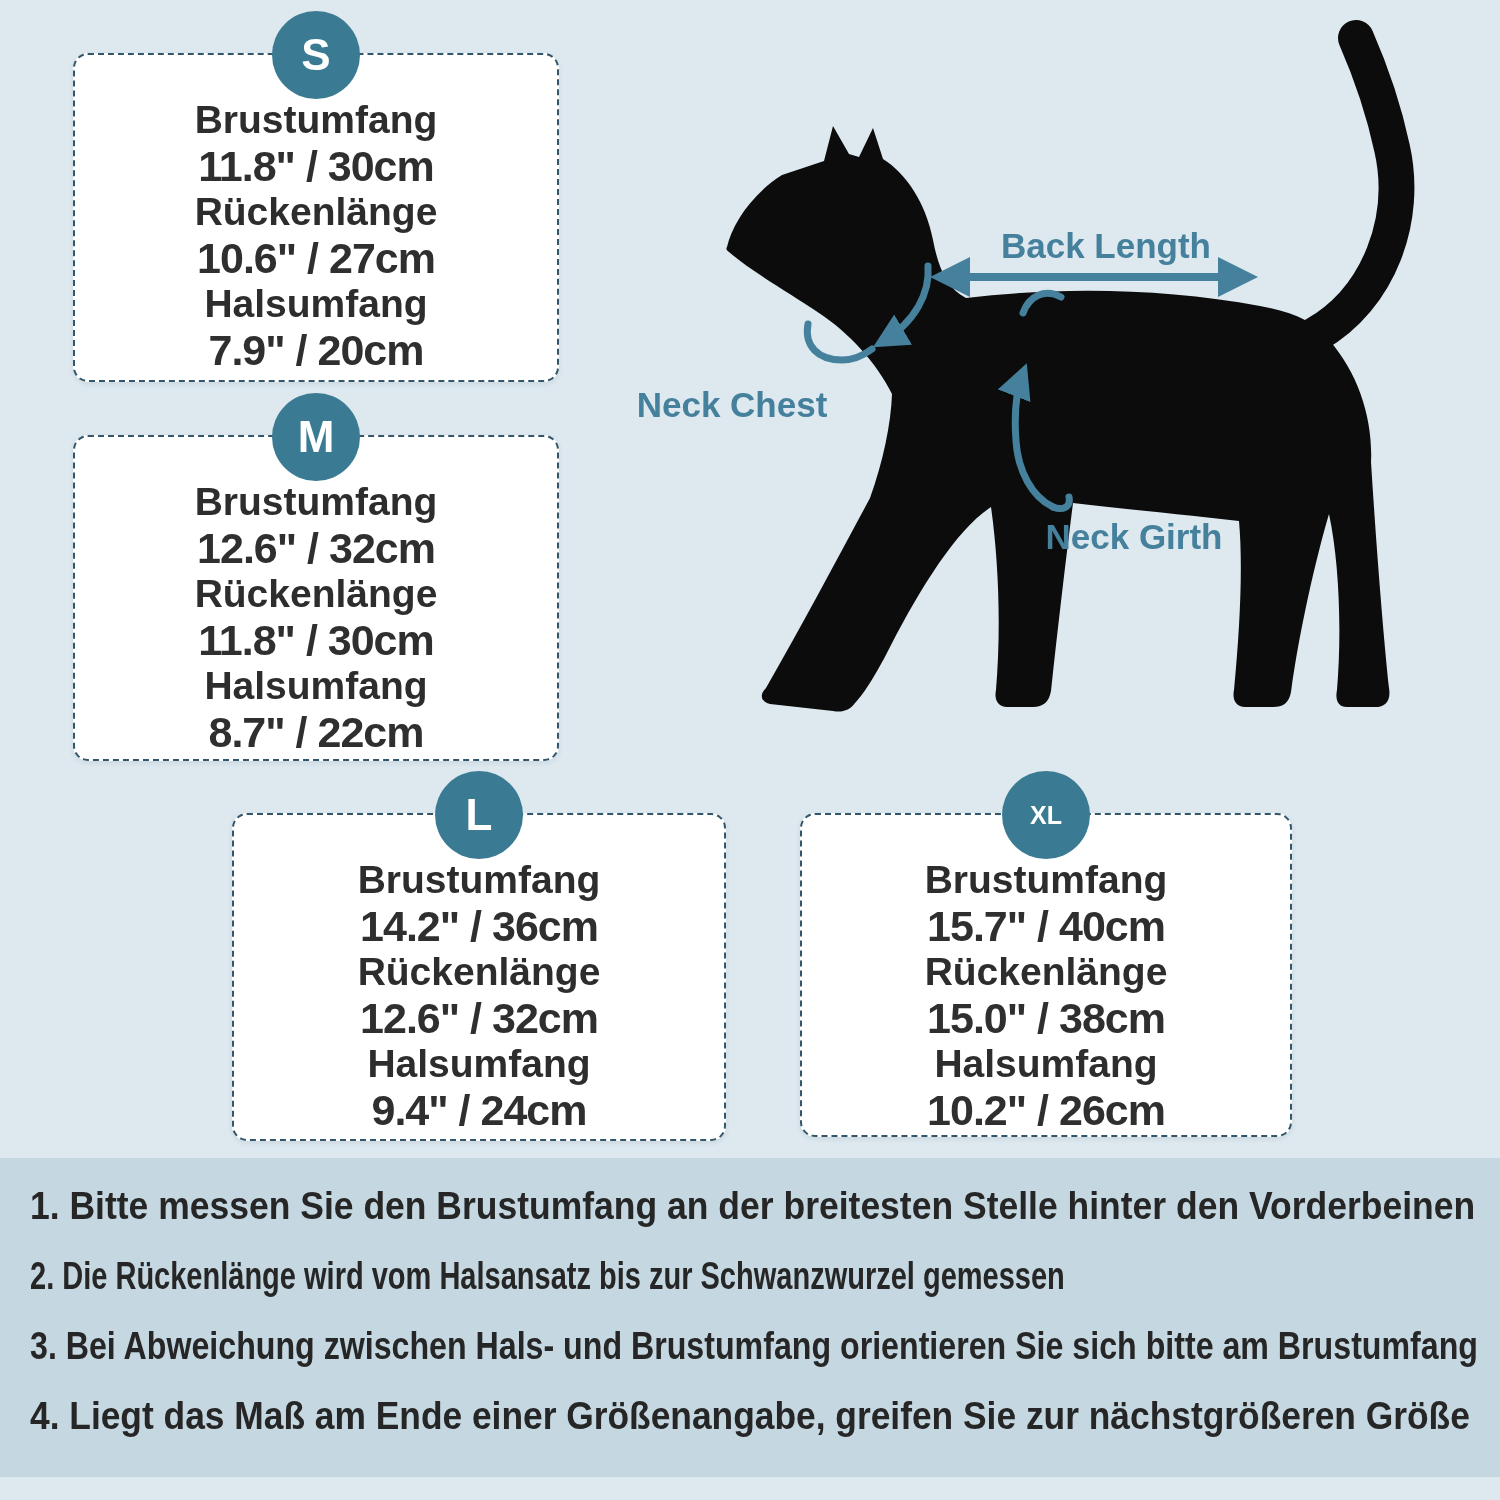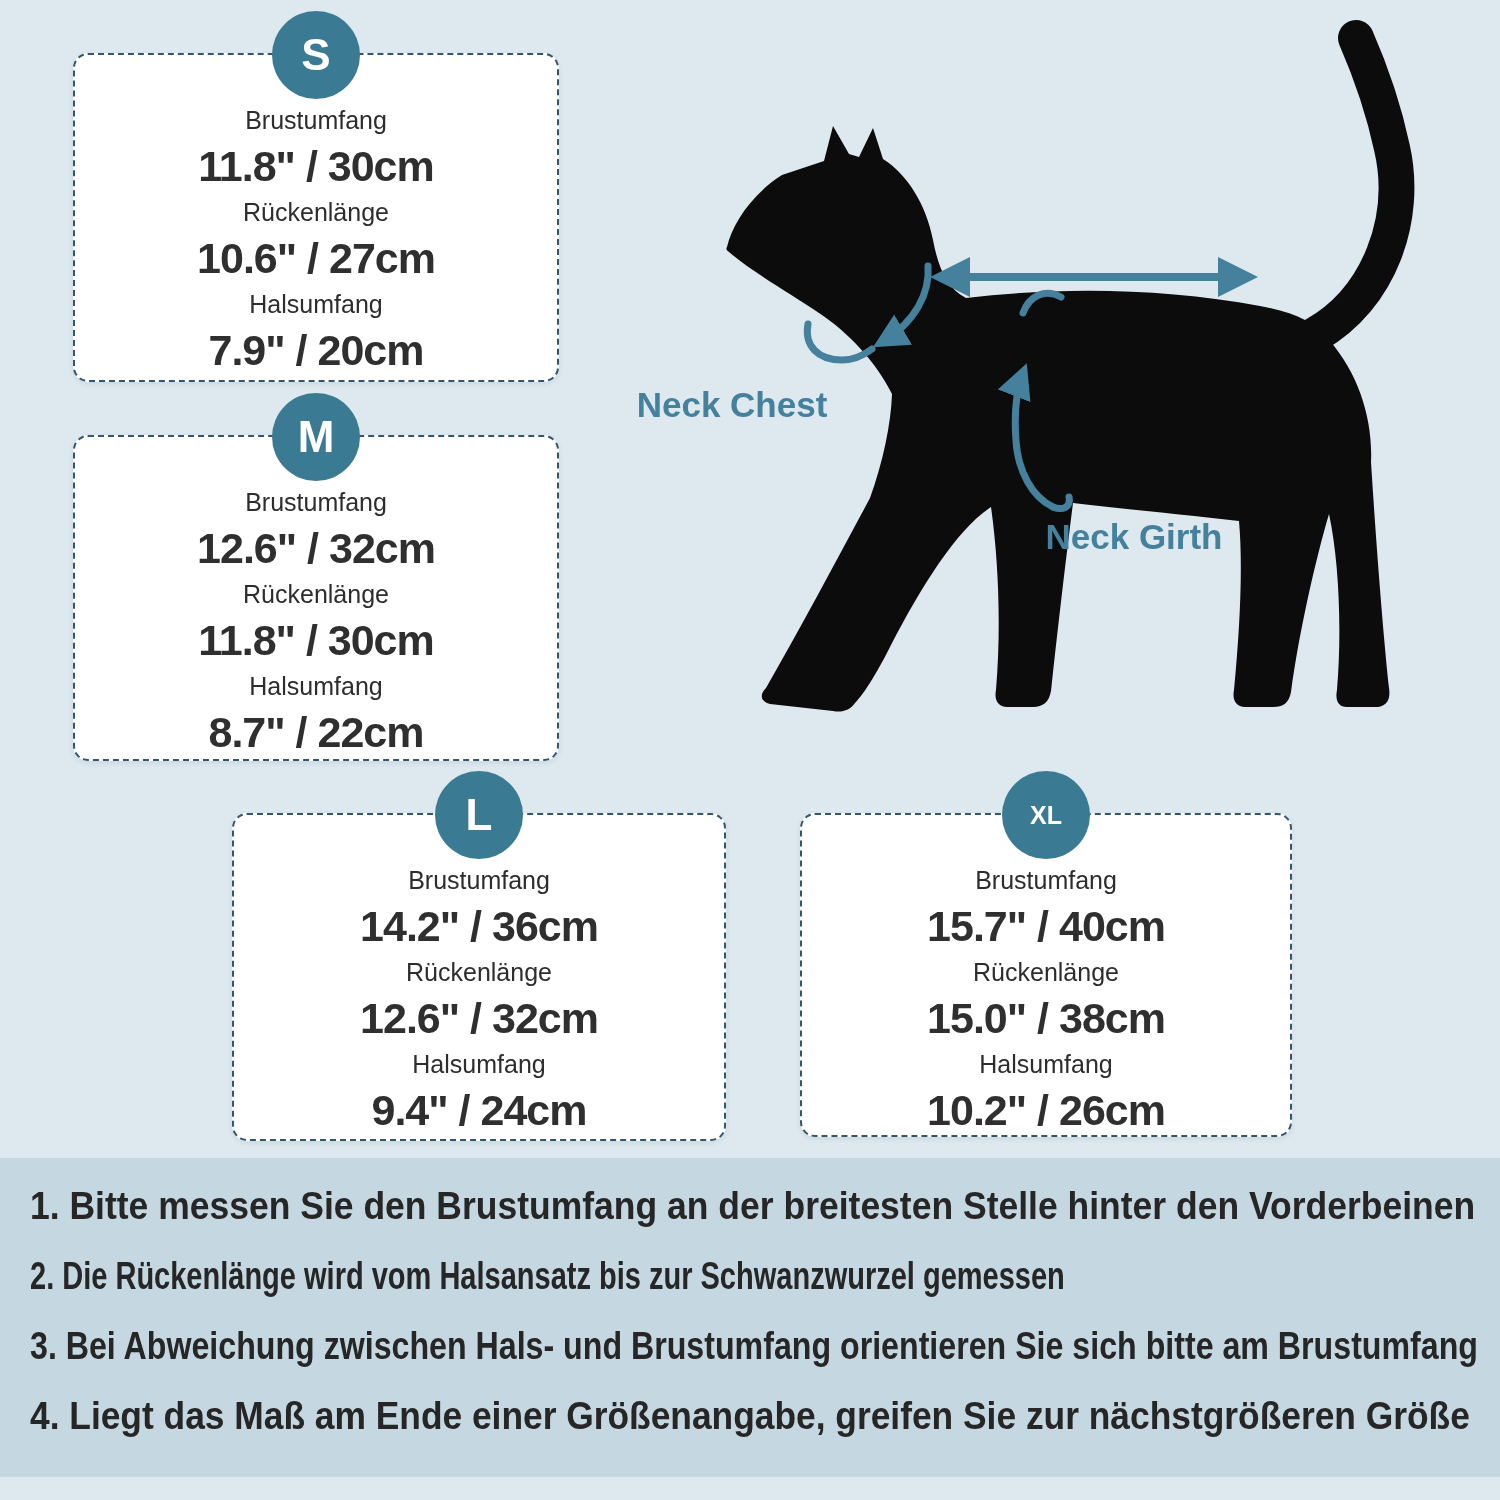--- a/index.html
+++ b/index.html
@@ -11,21 +11,21 @@
         font-family:"Liberation Sans",sans-serif;overflow:hidden}
 
   .card{position:absolute;background:var(--card);border:2px dashed var(--dash);
         border-radius:15px;box-shadow:0 2px 5px rgba(50,75,90,.10)}
   .badge{position:absolute;top:-44px;left:50%;transform:translateX(-50%);
          width:88px;height:88px;border-radius:50%;background:var(--accent);
          display:flex;align-items:center;justify-content:center;
          color:#ffffff;font-weight:700;font-size:44px}
   .badge.small-label{font-size:25px}
   .rows{position:absolute;left:0;right:0;top:42px;text-align:center}
-  .rows .lbl{font-size:25px;font-weight:400;color:var(--text);line-height:46px}
+  .rows .lbl{font-size:39px;font-weight:700;color:var(--text);line-height:46px}
   .rows .val{font-size:43px;font-weight:700;color:#2f2f2f;line-height:46px;letter-spacing:-1px}
 
   .card-s {left:73px; top:53px; width:482px;height:325px}
   .card-m {left:73px; top:435px;width:482px;height:322px}
   .card-l {left:232px;top:813px;width:490px;height:324px}
   .card-xl{left:800px;top:813px;width:488px;height:320px}
 
   .cat-wrap{position:absolute;left:620px;top:0;width:800px;height:720px}
   .cat-fill{fill:var(--cat)}
   .tail-stroke{stroke:var(--cat);stroke-width:36;fill:none;stroke-linecap:round}
@@ -154,20 +154,21 @@
 
       <path class="teal-stroke" d="M 308 266 C 310 292, 296 322, 262 342" stroke-width="7" marker-end="url(#ah)"></path>
       <path class="teal-stroke" d="M 188 324 C 184 346, 198 360, 222 360 C 234 360, 244 355, 252 349" stroke-width="7"></path>
 
       <path class="teal-stroke" d="M 433 507 C 412 497, 398 471, 396 441 C 394 415, 396 391, 403 373" stroke-width="7" marker-end="url(#ah)"></path>
       <path class="teal-stroke" d="M 403 313 C 409 296, 425 288, 441 297" stroke-width="7"></path>
       <path class="teal-stroke" d="M 433 507 C 443 511, 451 507, 449 497" stroke-width="7"></path>
     </svg>
   </div>
 
+  <div class="cat-label lbl-back">Back Length</div>
   <div class="cat-label lbl-neck">Neck Chest</div>
   <div class="cat-label lbl-chest">Neck Girth</div>
 
   <div class="band"></div>
   <div class="instr instr-1" style="transform: scaleX(0.934066);">1. Bitte messen Sie den Brustumfang an der breitesten Stelle hinter den Vorderbeinen</div>
   <div class="instr instr-2" style="transform: scaleX(0.763274);">2. Die Rückenlänge wird vom Halsansatz bis zur Schwanzwurzel gemessen</div>
   <div class="instr instr-3" style="transform: scaleX(0.846289);">3. Bei Abweichung zwischen Hals- und Brustumfang orientieren Sie sich bitte am Brustumfang</div>
   <div class="instr instr-4" style="transform: scaleX(0.930233);">4. Liegt das Maß am Ende einer Größenangabe, greifen Sie zur nächstgrößeren Größe</div>
 
 </div>

